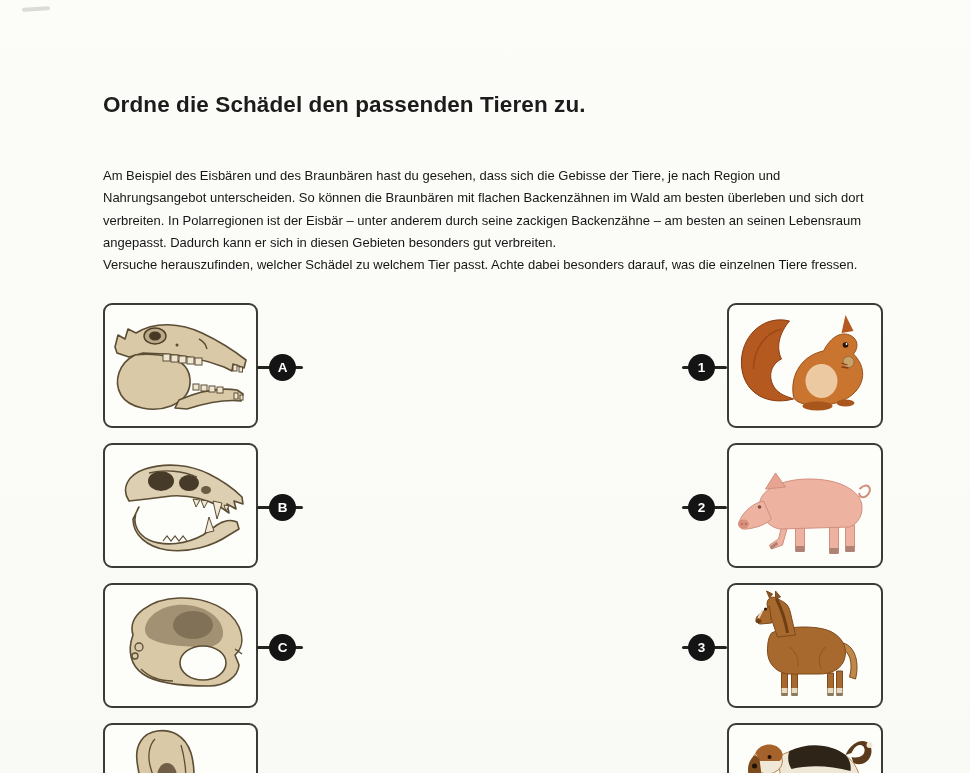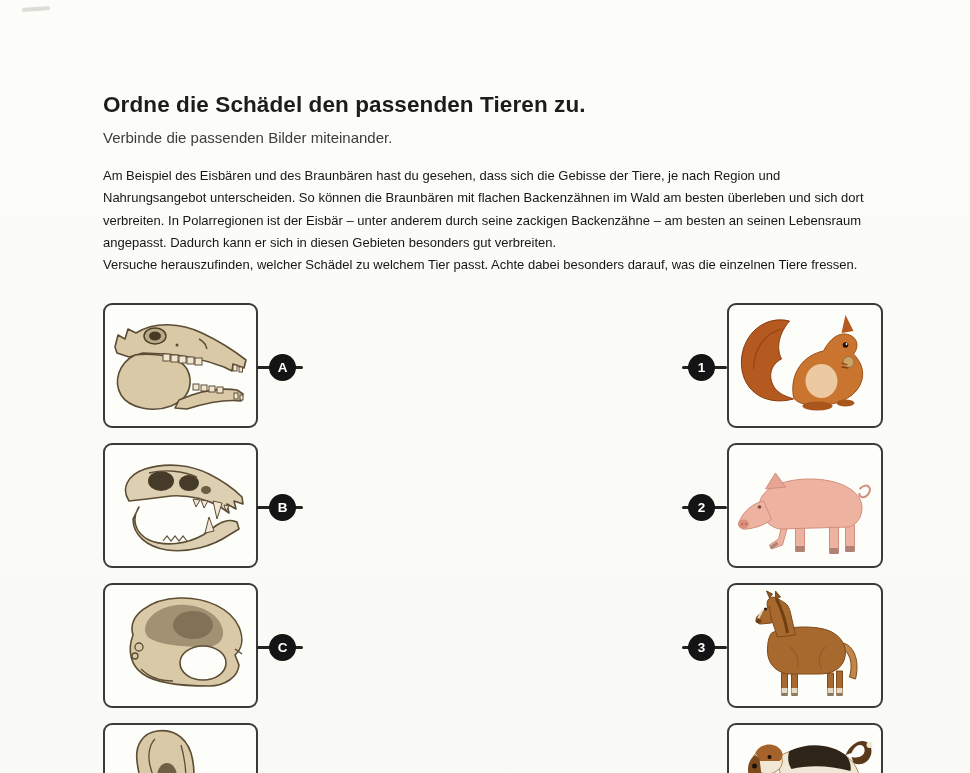--- a/index.html
+++ b/index.html
@@ -52,21 +52,20 @@
   }
 </style>
 </head>
 <body>
 
 <div class="page">
 
   <div class="top-left-mark"></div>
 
   <h1 class="page-title">Ordne die Schädel den passenden Tieren zu.</h1>
-  <p class="subtitle">Verbinde die passenden Bilder miteinander.</p>
 
   <div class="intro">
     <p>Am Beispiel des Eisbären und des Braunbären hast du gesehen, dass sich die Gebisse der Tiere, je nach Region und Nahrungsangebot unterscheiden. So können die Braunbären mit flachen Backenzähnen im Wald am besten überleben und sich dort verbreiten. In Polarregionen ist der Eisbär – unter anderem durch seine zackigen Backenzähne – am besten an seinen Lebensraum angepasst. Dadurch kann er sich in diesen Gebieten besonders gut verbreiten.</p>
     <p>Versuche herauszufinden, welcher Schädel zu welchem Tier passt. Achte dabei besonders darauf, was die einzelnen Tiere fressen.</p>
   </div>
 
   <div class="card" style="left:103px; top:303px;">
     <svg viewBox="0 0 151 121">
       <g stroke="#5c4d35" stroke-width="1.6" stroke-linejoin="round">
         <path d="M10,42 L13,30 L20,34 L23,24 L31,28 C50,16 76,18 97,28 C114,36 132,48 141,55 L139,63 L128,59 L127,66 L119,62 C100,55 78,50 60,49 L38,48 L24,52 L12,48 Z" fill="#d9c9a7"></path>

